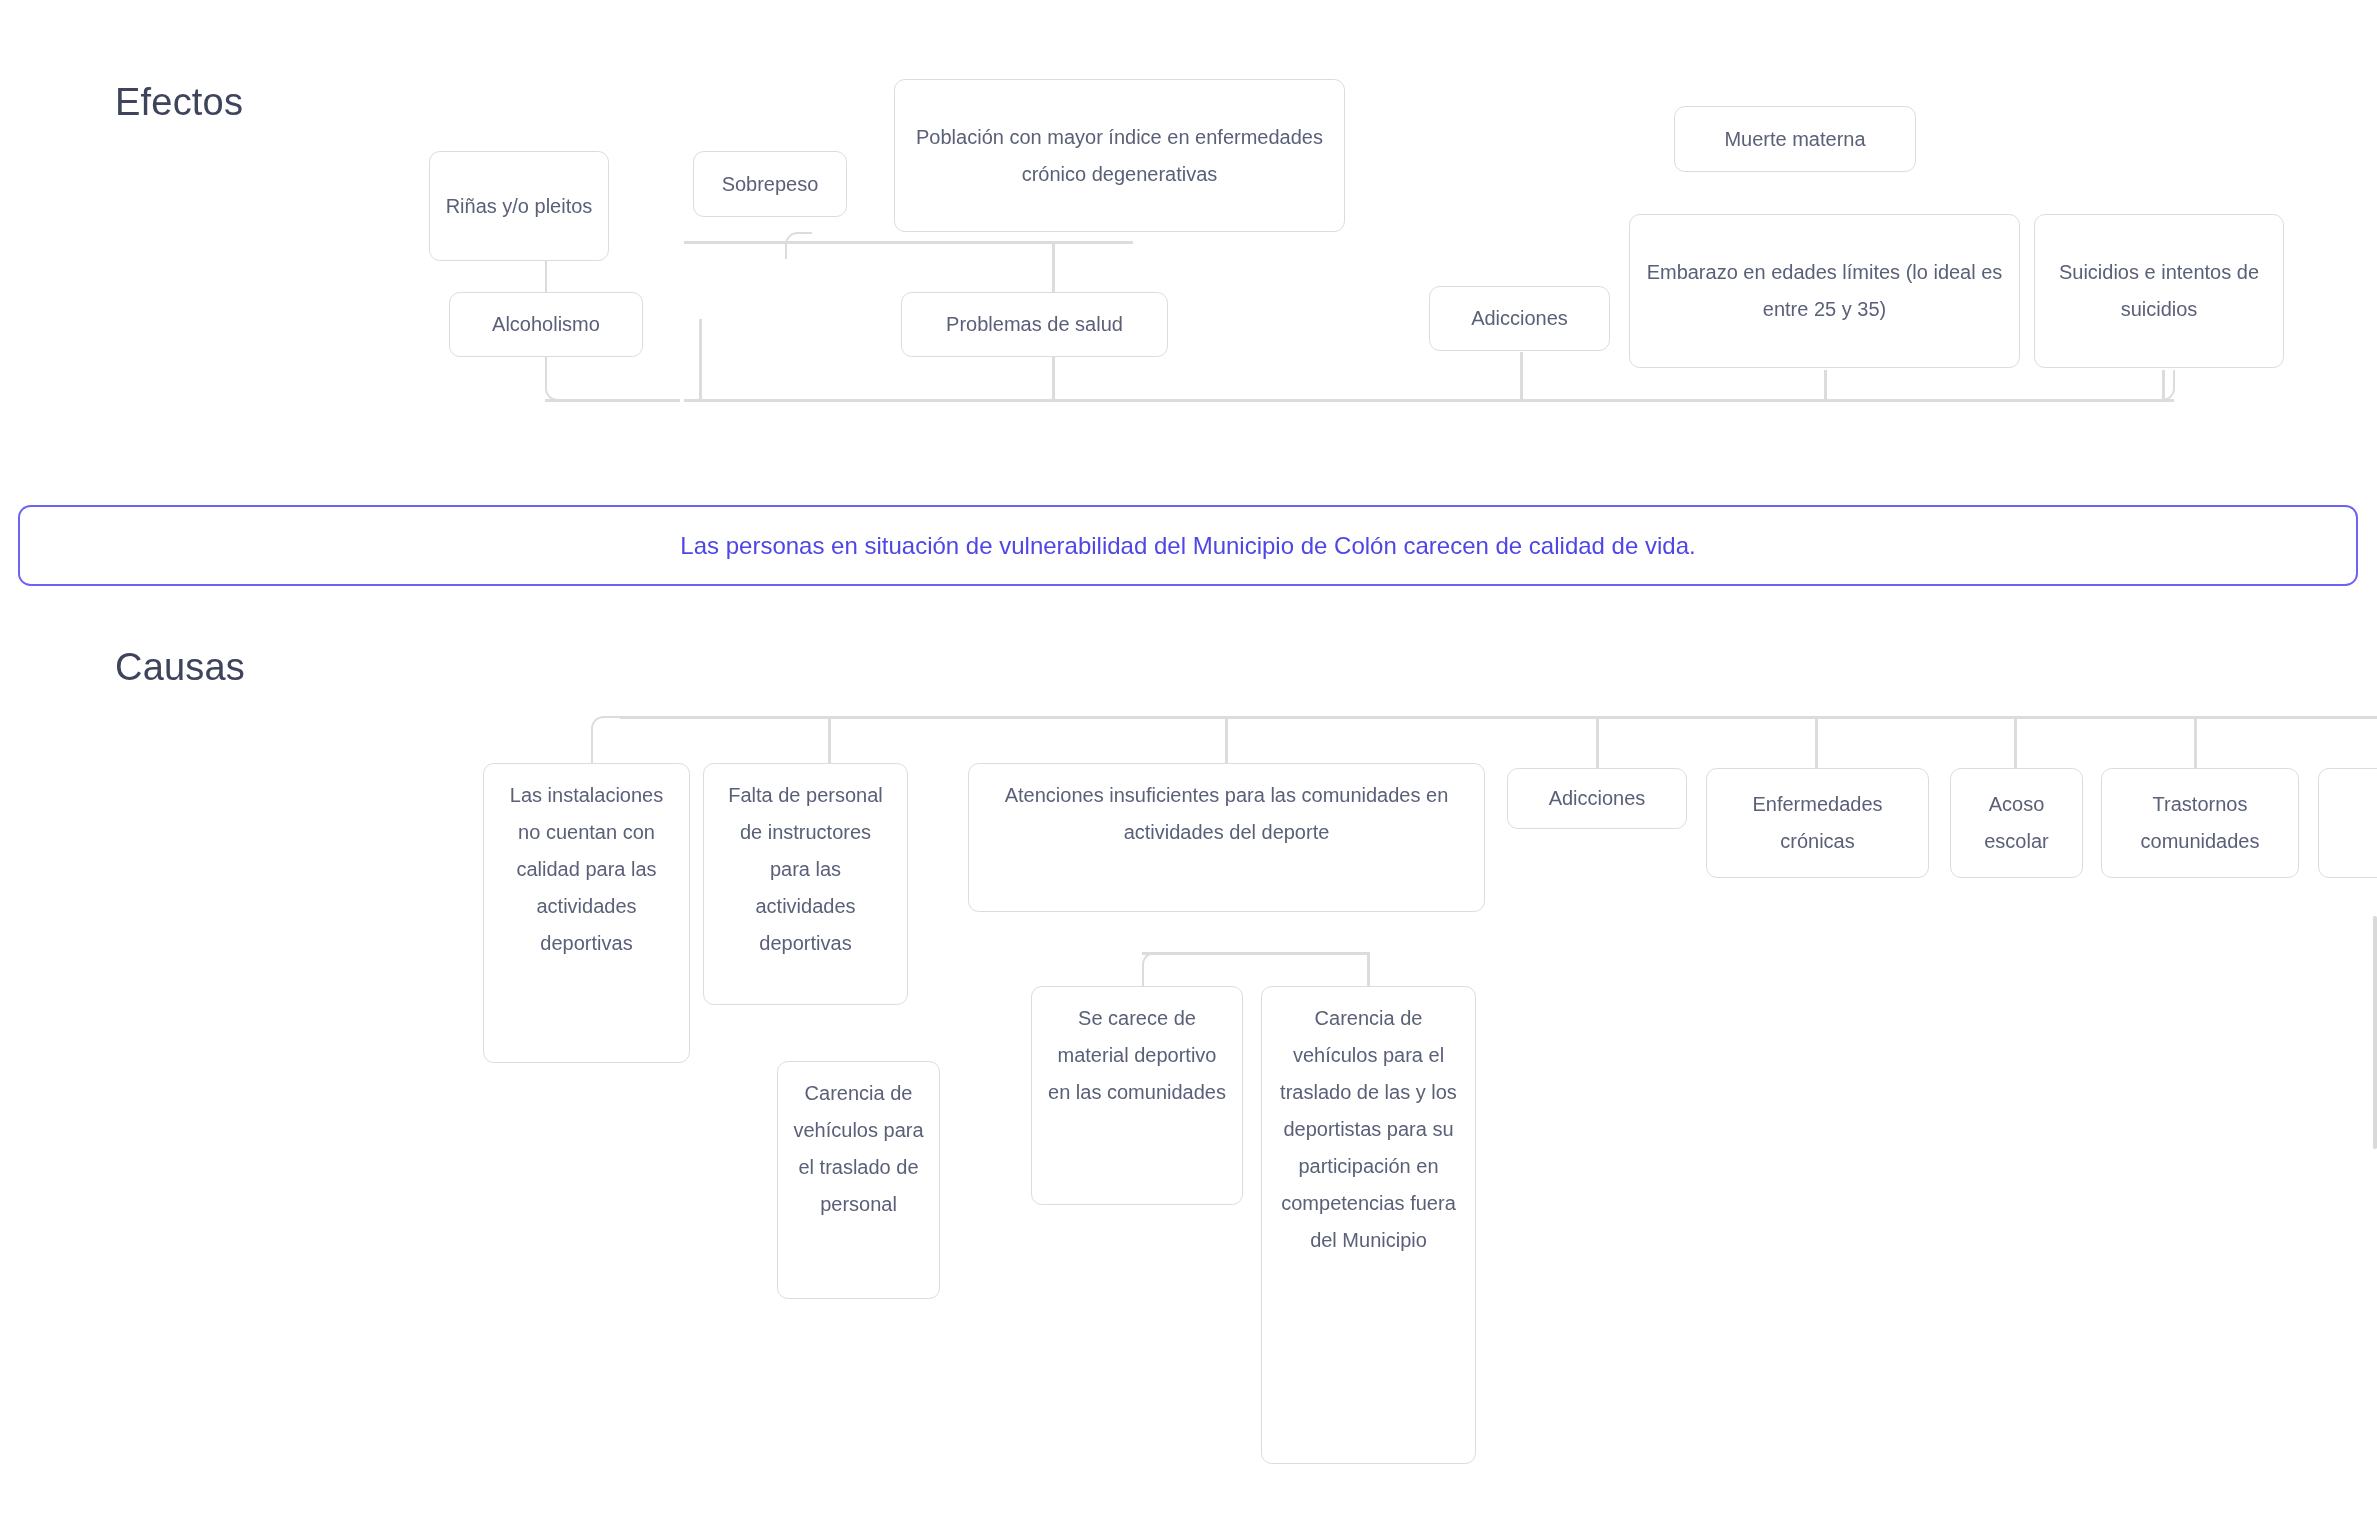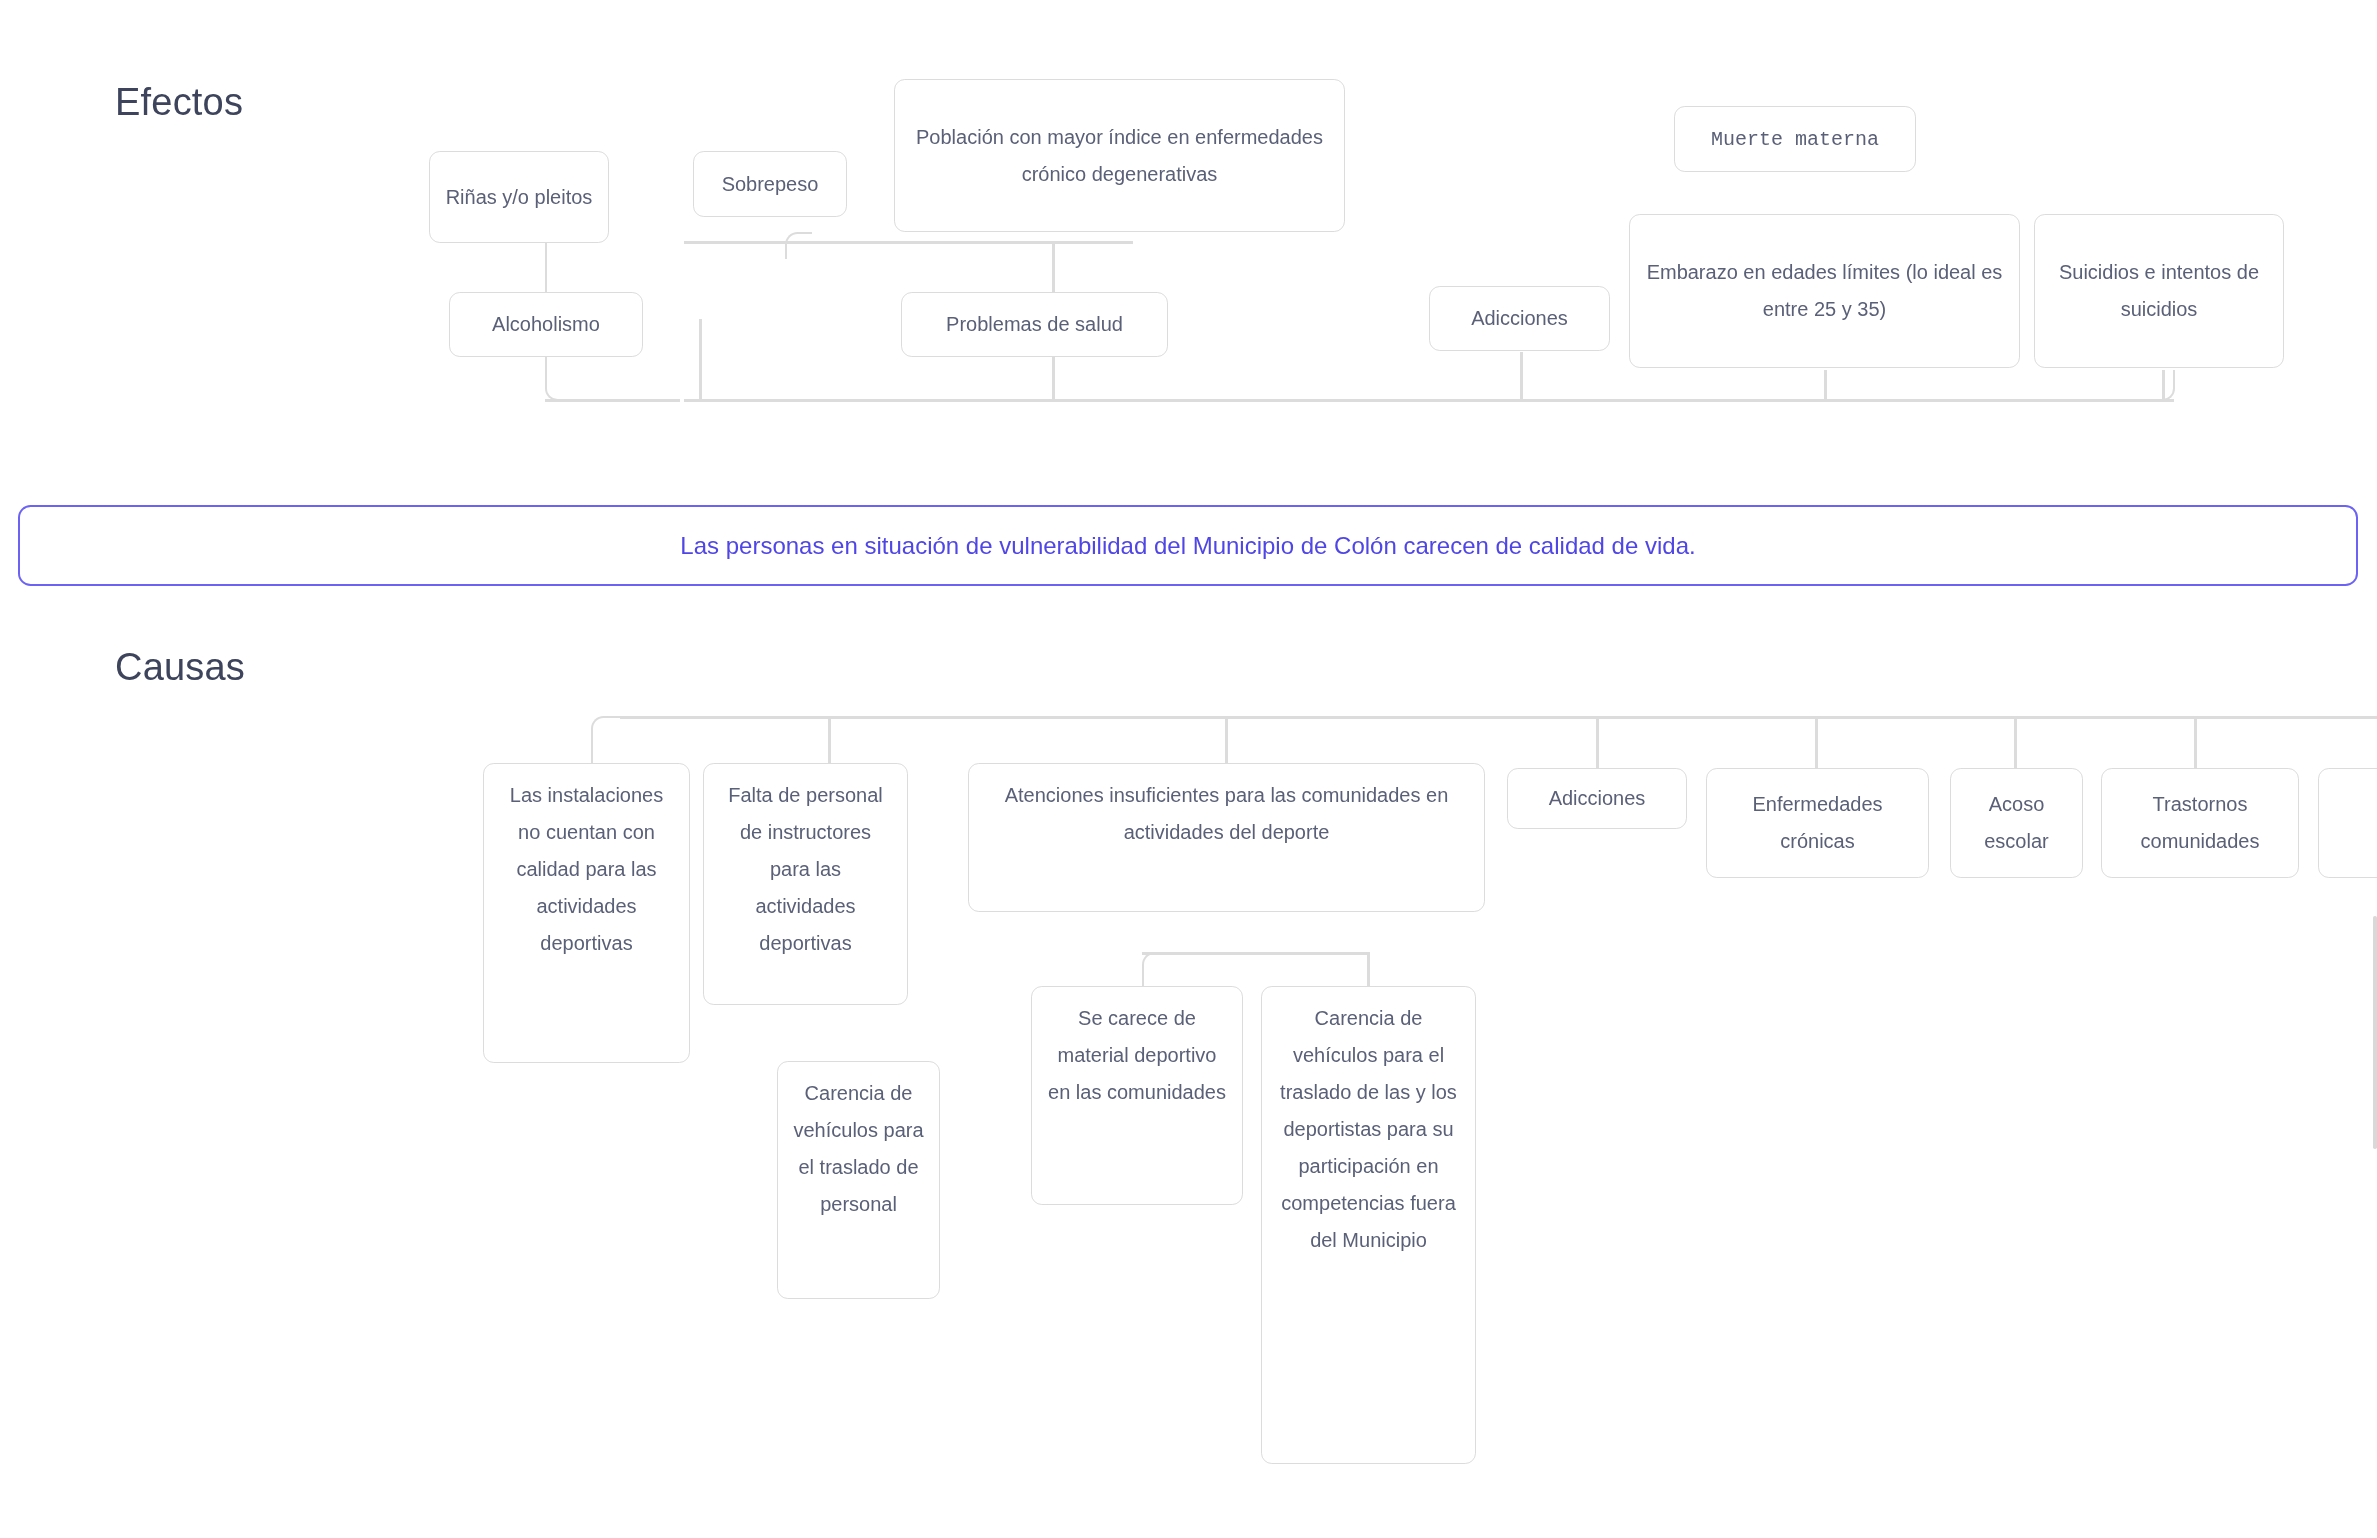--- a/index.html
+++ b/index.html
@@ -114,33 +114,33 @@
   <div class="corner tl" style="left:785px; top:232px; width:27px; height:27px;"></div>
 
   <div class="ln h" style="left:684px; top:399px; width:1490px;"></div>
   <div class="ln v" style="left:1052px; top:241px; height:160px;"></div>
   <div class="ln v" style="left:1520px; top:352px; height:48px;"></div>
   <div class="ln v" style="left:1824px; top:370px; height:30.5px;"></div>
   <div class="ln v" style="left:2162px; top:370px; height:30.5px;"></div>
   <div class="corner br" style="left:2139px; top:370px; width:36px; height:31px;"></div>
   <div class="ln v" style="left:1791px; top:135px; height:36px;"></div>
 
-  <div class="node center-v" style="left:429px; top:151px; width:180px; height:92px;">
+  <div class="node center-v" style="left:429px; top:151px; width:180px; height:110px;">
     <span>Riñas y/o pleitos</span>
   </div>
 
   <div class="node center-v" style="left:693px; top:151px; width:154px; height:66px;">
     <span>Sobrepeso</span>
   </div>
 
   <div class="node center-v" style="left:894px; top:79px; width:451px; height:153px;">
     <span>Población con mayor índice en enfermedades crónico degenerativas</span>
   </div>
 
-  <div class="node center-v" style="left:1674px; top:106px; width:242px; height:66px;font-family:Liberation Mono, monospace;">
+  <div class="node center-v" style="left:1674px; top:106px; width:242px; height:66px;">
     <span>Muerte materna</span>
   </div>
 
   <div class="node center-v" style="left:449px; top:292px; width:194px; height:65px;">
     <span>Alcoholismo</span>
   </div>
 
   <div class="node center-v" style="left:901px; top:292px; width:267px; height:65px;">
     <span>Problemas de salud</span>
   </div>

